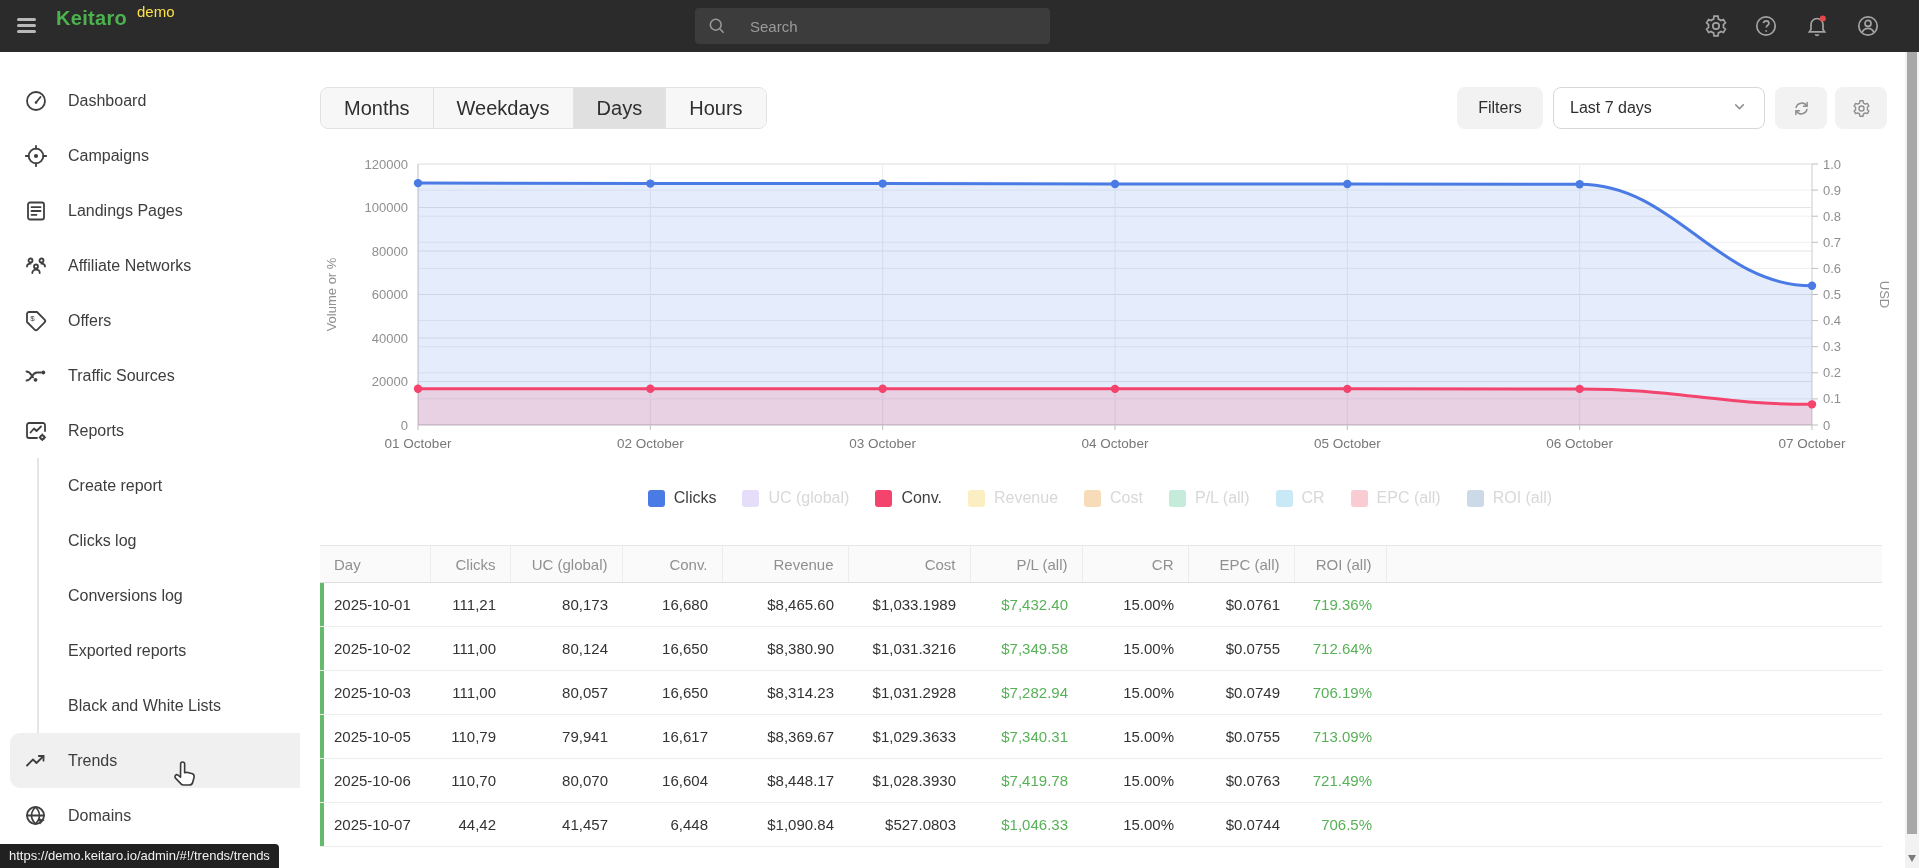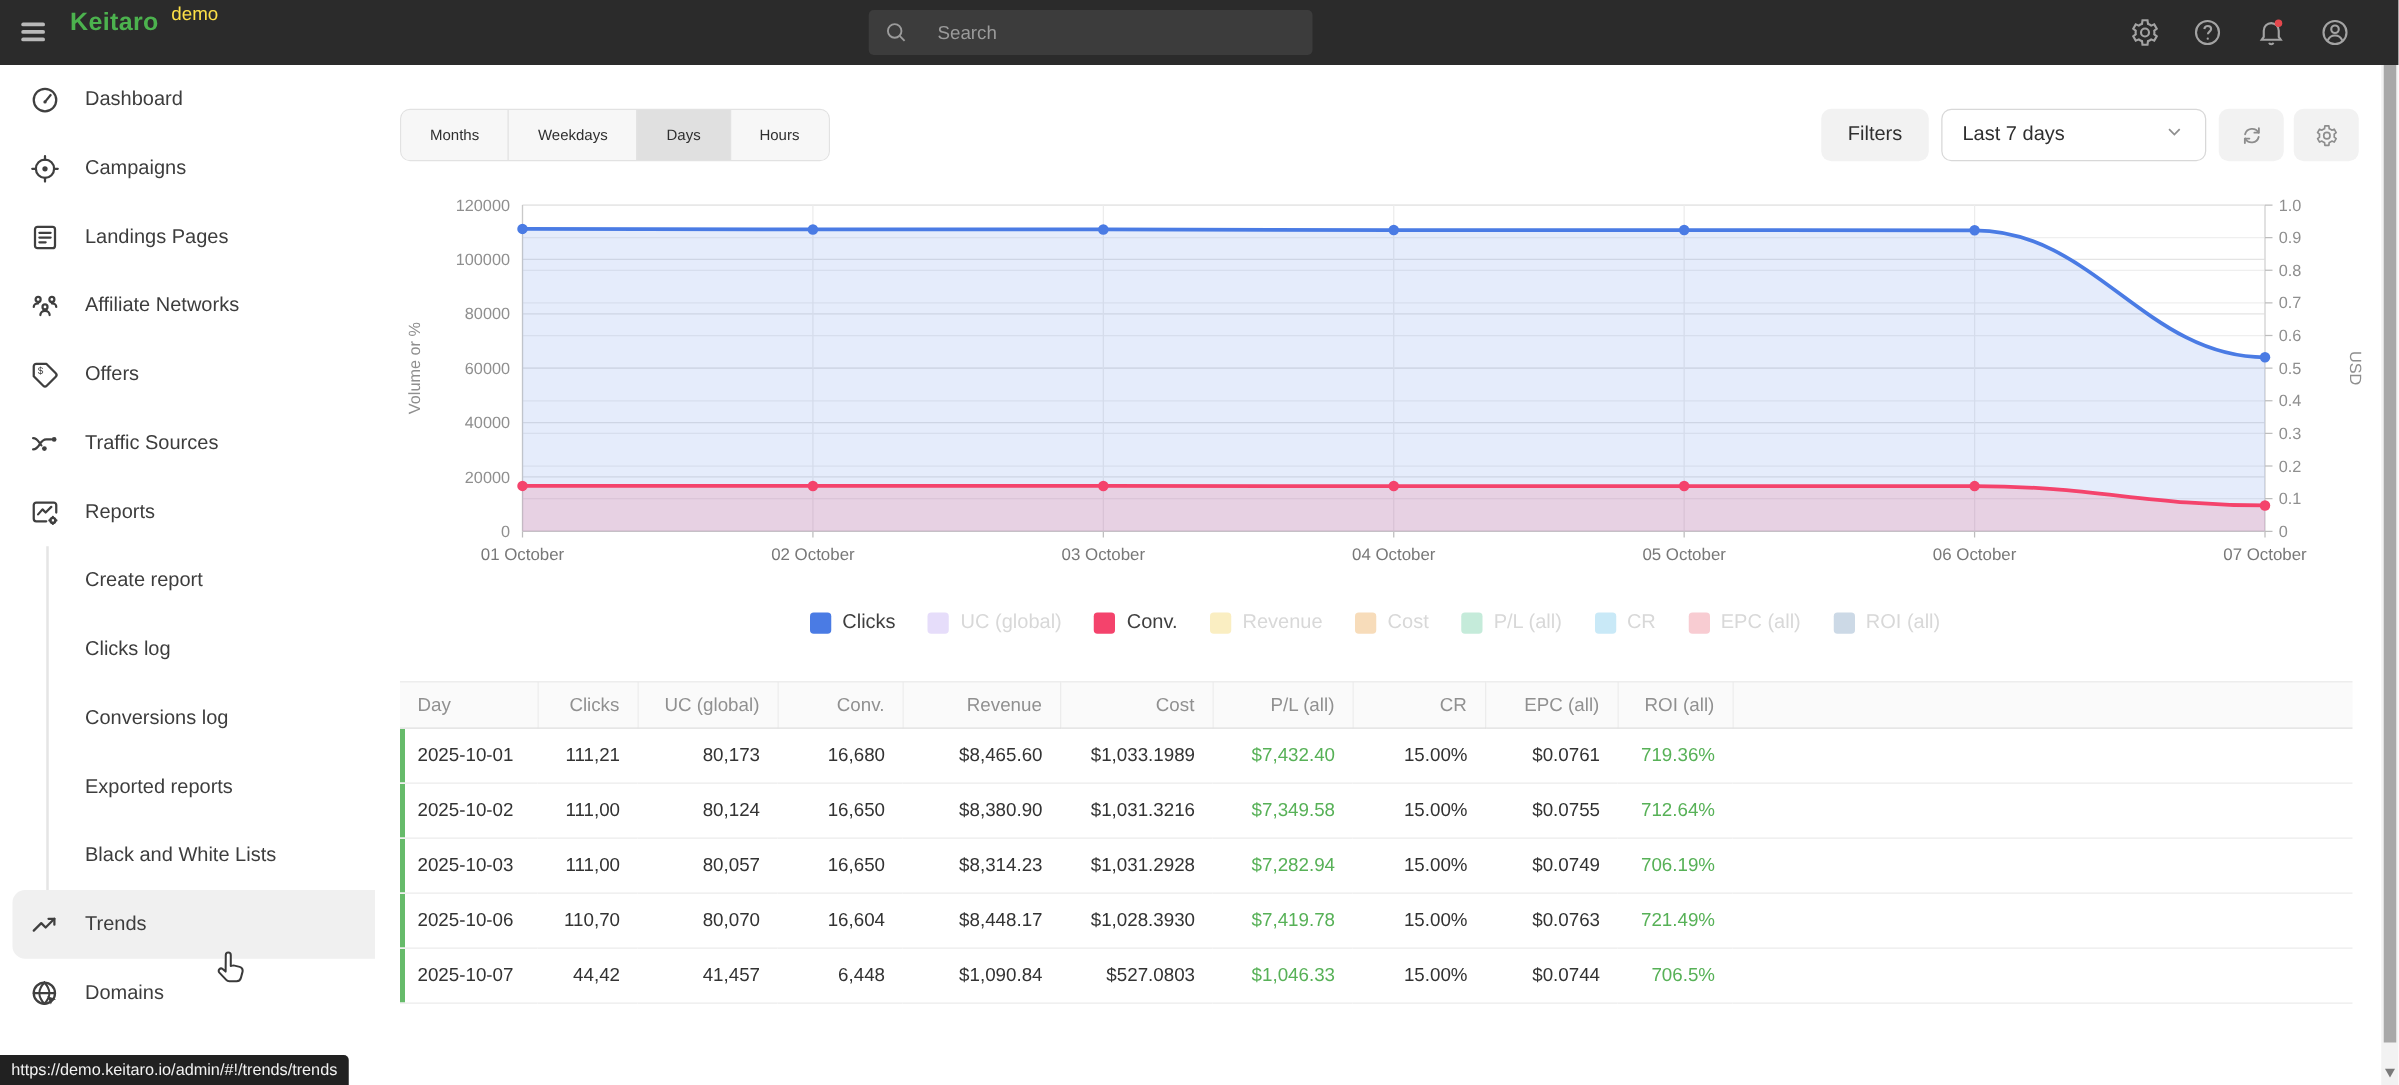--- a/index.html
+++ b/index.html
@@ -19,37 +19,37 @@
     border-radius:4px; display:flex; align-items:center; padding:0 12px; }
   .searchbox svg { stroke:#9b9b9b; }
   .searchbox input { background:transparent; border:none; outline:none; color:#d5d5d5;
     font-size:15px; margin-left:23px; width:280px; font-family:"Liberation Sans",sans-serif; }
   .searchbox input::placeholder { color:#9b9b9b; }
   .topicon { position:absolute; top:14px; width:24px; height:24px; color:#a3a3a3; cursor:pointer; }
   .topicon svg { stroke:currentColor; fill:none; stroke-width:1.7; }
 
   
   .sidebar { position:absolute; left:0; top:52px; width:360px; height:816px; background:#fff;
-    border-right:1px solid #e9e9e9; }
+    border-right:1px solid #e9e9e9; padding-top:21px; }
   .nav-item { height:55px; display:flex; align-items:center; padding-left:24px; color:#3d3d3d;
     font-size:16px; cursor:pointer; position:relative; }
   .nav-item .nicon { width:24px; height:24px; color:#3f3f3f; flex:0 0 24px; }
   .nav-item .nicon svg { stroke:currentColor; fill:none; stroke-width:1.8; stroke-linecap:round; stroke-linejoin:round; }
   .nav-item .nlabel { margin-left:20px; white-space:nowrap; }
   .nav-item .chev { position:absolute; right:26px; top:21px; color:#8f8f8f; }
   .nav-item.active { background:#f0f0f0; border-radius:10px; margin:0 12px 0 10px; padding-left:14px; }
   .submenu { margin-left:37px; border-left:2px solid #e5e5e5; }
   .subitem { height:55px; display:flex; align-items:center; padding-left:29px; font-size:16px;
     color:#3d3d3d; cursor:pointer; white-space:nowrap; }
 
   
   .main { position:absolute; left:300px; top:52px; width:1619px; height:816px; background:#fff; }
   .tabgroup { position:absolute; left:20px; top:35px; height:42px; display:flex;
     border:1px solid #e2e2e2; border-radius:8px; overflow:hidden; background:#f7f7f7; }
-  .tabbtn { height:100%; display:flex; align-items:center; padding:0 23px; font-size:12px;
+  .tabbtn { height:100%; display:flex; align-items:center; padding:0 23px; font-size:20px;
     color:#2f2f2f; cursor:pointer; border-left:1px solid #e2e2e2; background:#f7f7f7; }
   .tabbtn:first-child { border-left:none; }
   .tabbtn.active { background:#e0e0e0; }
   .btn { position:absolute; top:35px; height:42px; background:#f2f2f2; border-radius:8px;
     display:flex; align-items:center; justify-content:center; font-size:16px; color:#2f2f2f; cursor:pointer; }
   .btn-filters { left:1157px; width:86px; }
   .select { position:absolute; left:1253px; top:35px; width:212px; height:42px; background:#fff;
     border:1px solid #d8d8d8; border-radius:8px; display:flex; align-items:center;
     padding:0 16px; font-size:16px; color:#2f2f2f; cursor:pointer; }
   .select .chev { margin-left:auto; color:#8f8f8f; }
@@ -446,20 +446,33 @@
             <td class="num">16,650</td>
             <td class="num">$8,314.23</td>
             <td class="num">$1,031.2928</td>
             <td class="num pos">$7,282.94</td>
             <td class="num">15.00%</td>
             <td class="num">$0.0749</td>
             <td class="num pos">706.19%</td>
             <td class="filler"></td>
           </tr>
           <tr>
+            <td class="">2025-10-05</td>
+            <td class="num">110,79</td>
+            <td class="num">79,941</td>
+            <td class="num">16,617</td>
+            <td class="num">$8,369.67</td>
+            <td class="num">$1,029.3633</td>
+            <td class="num pos">$7,340.31</td>
+            <td class="num">15.00%</td>
+            <td class="num">$0.0755</td>
+            <td class="num pos">713.09%</td>
+            <td class="filler"></td>
+          </tr>
+          <tr>
             <td class="">2025-10-06</td>
             <td class="num">110,70</td>
             <td class="num">80,070</td>
             <td class="num">16,604</td>
             <td class="num">$8,448.17</td>
             <td class="num">$1,028.3930</td>
             <td class="num pos">$7,419.78</td>
             <td class="num">15.00%</td>
             <td class="num">$0.0763</td>
             <td class="num pos">721.49%</td>

